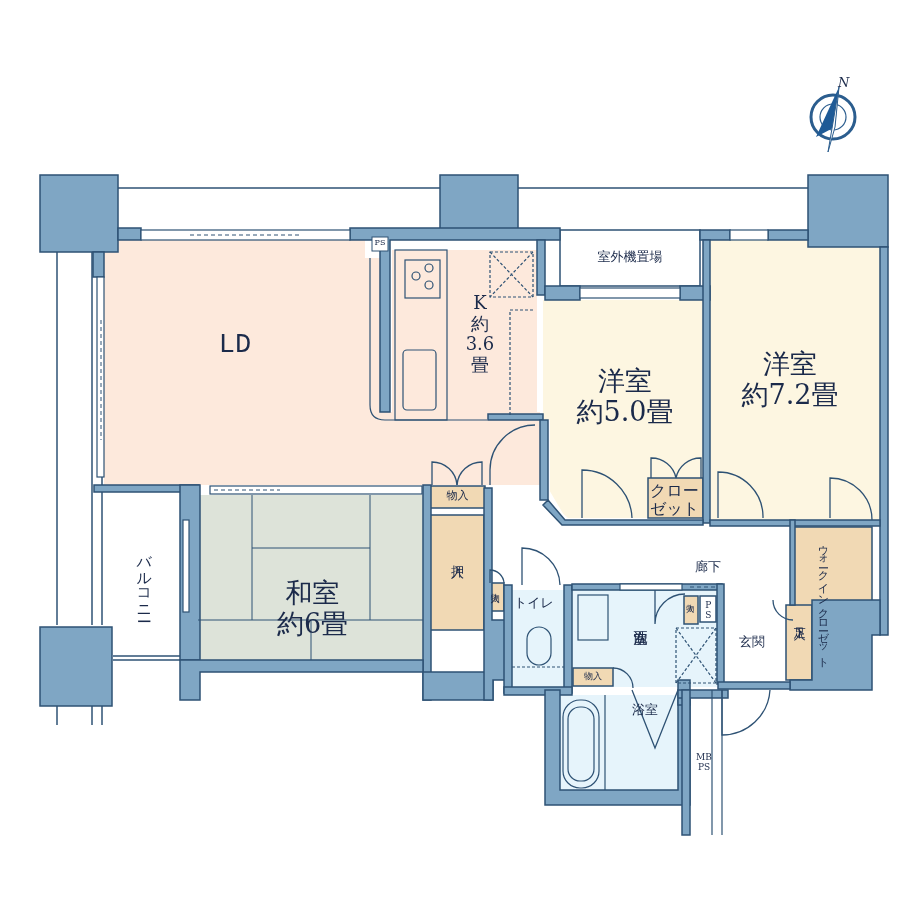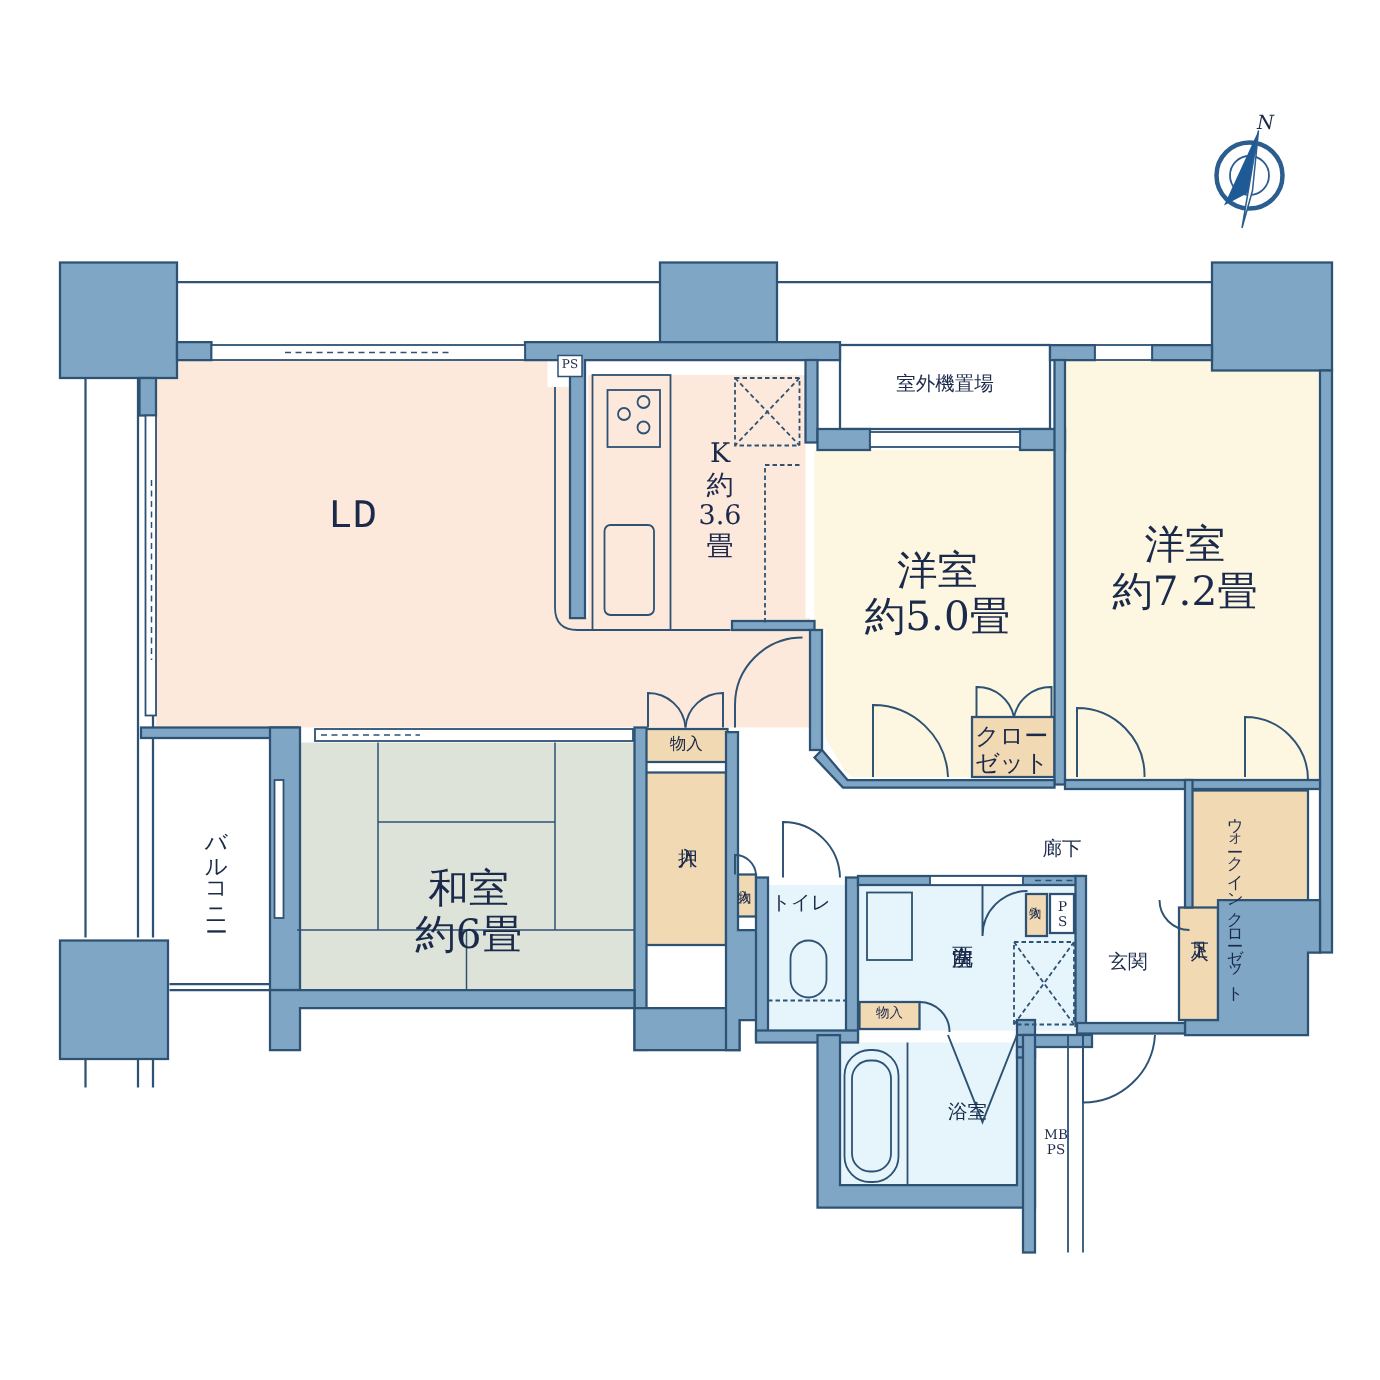--- a/index.html
+++ b/index.html
@@ -243,21 +243,21 @@
 <div class="lbl xs vert" style="left:815px;top:537px;font-size:11px;line-height:1.4;height:95px;">ウォークインクローゼット</div>
 
 <div class="lbl sm vert" style="left:449px;top:555px;">押入</div>
 <div class="lbl xs" style="left:430px;top:490px;width:55px;font-size:11px;">物入</div>
 <div class="lbl xs vert" style="left:490px;top:586px;font-size:9px;">物入</div>
 <div class="lbl xs" style="left:573px;top:671px;width:40px;font-size:9px;">物入</div>
 <div class="lbl xs vert" style="left:685px;top:598px;font-size:8px;">物入</div>
 
 <div class="lbl sm" style="left:514px;top:596px;width:26px;">トイレ</div>
 <div class="lbl sm vert" style="left:633px;top:620px;font-size:14px;">洗面室</div>
-<div class="lbl sm" style="left:620px;top:735px;width:50px;">浴室</div>
+<div class="lbl sm" style="left:620px;top:703px;width:50px;">浴室</div>
 <div class="lbl sm" style="left:688px;top:560px;width:40px;">廊下</div>
 <div class="lbl sm" style="left:732px;top:635px;width:40px;">玄関</div>
 <div class="lbl xs vert" style="left:792px;top:618px;font-size:12px;">下足入</div>
 
 <div class="lbl xs" style="left:372px;top:238px;width:16px;font-size:8px;">PS</div>
 <div class="lbl xs vert" style="left:703px;top:600px;font-size:9px;">PS</div>
 <div class="lbl xs" style="left:693px;top:752px;width:22px;font-size:9px;">
   <div>MB</div>
   <div>PS</div>
 </div>

